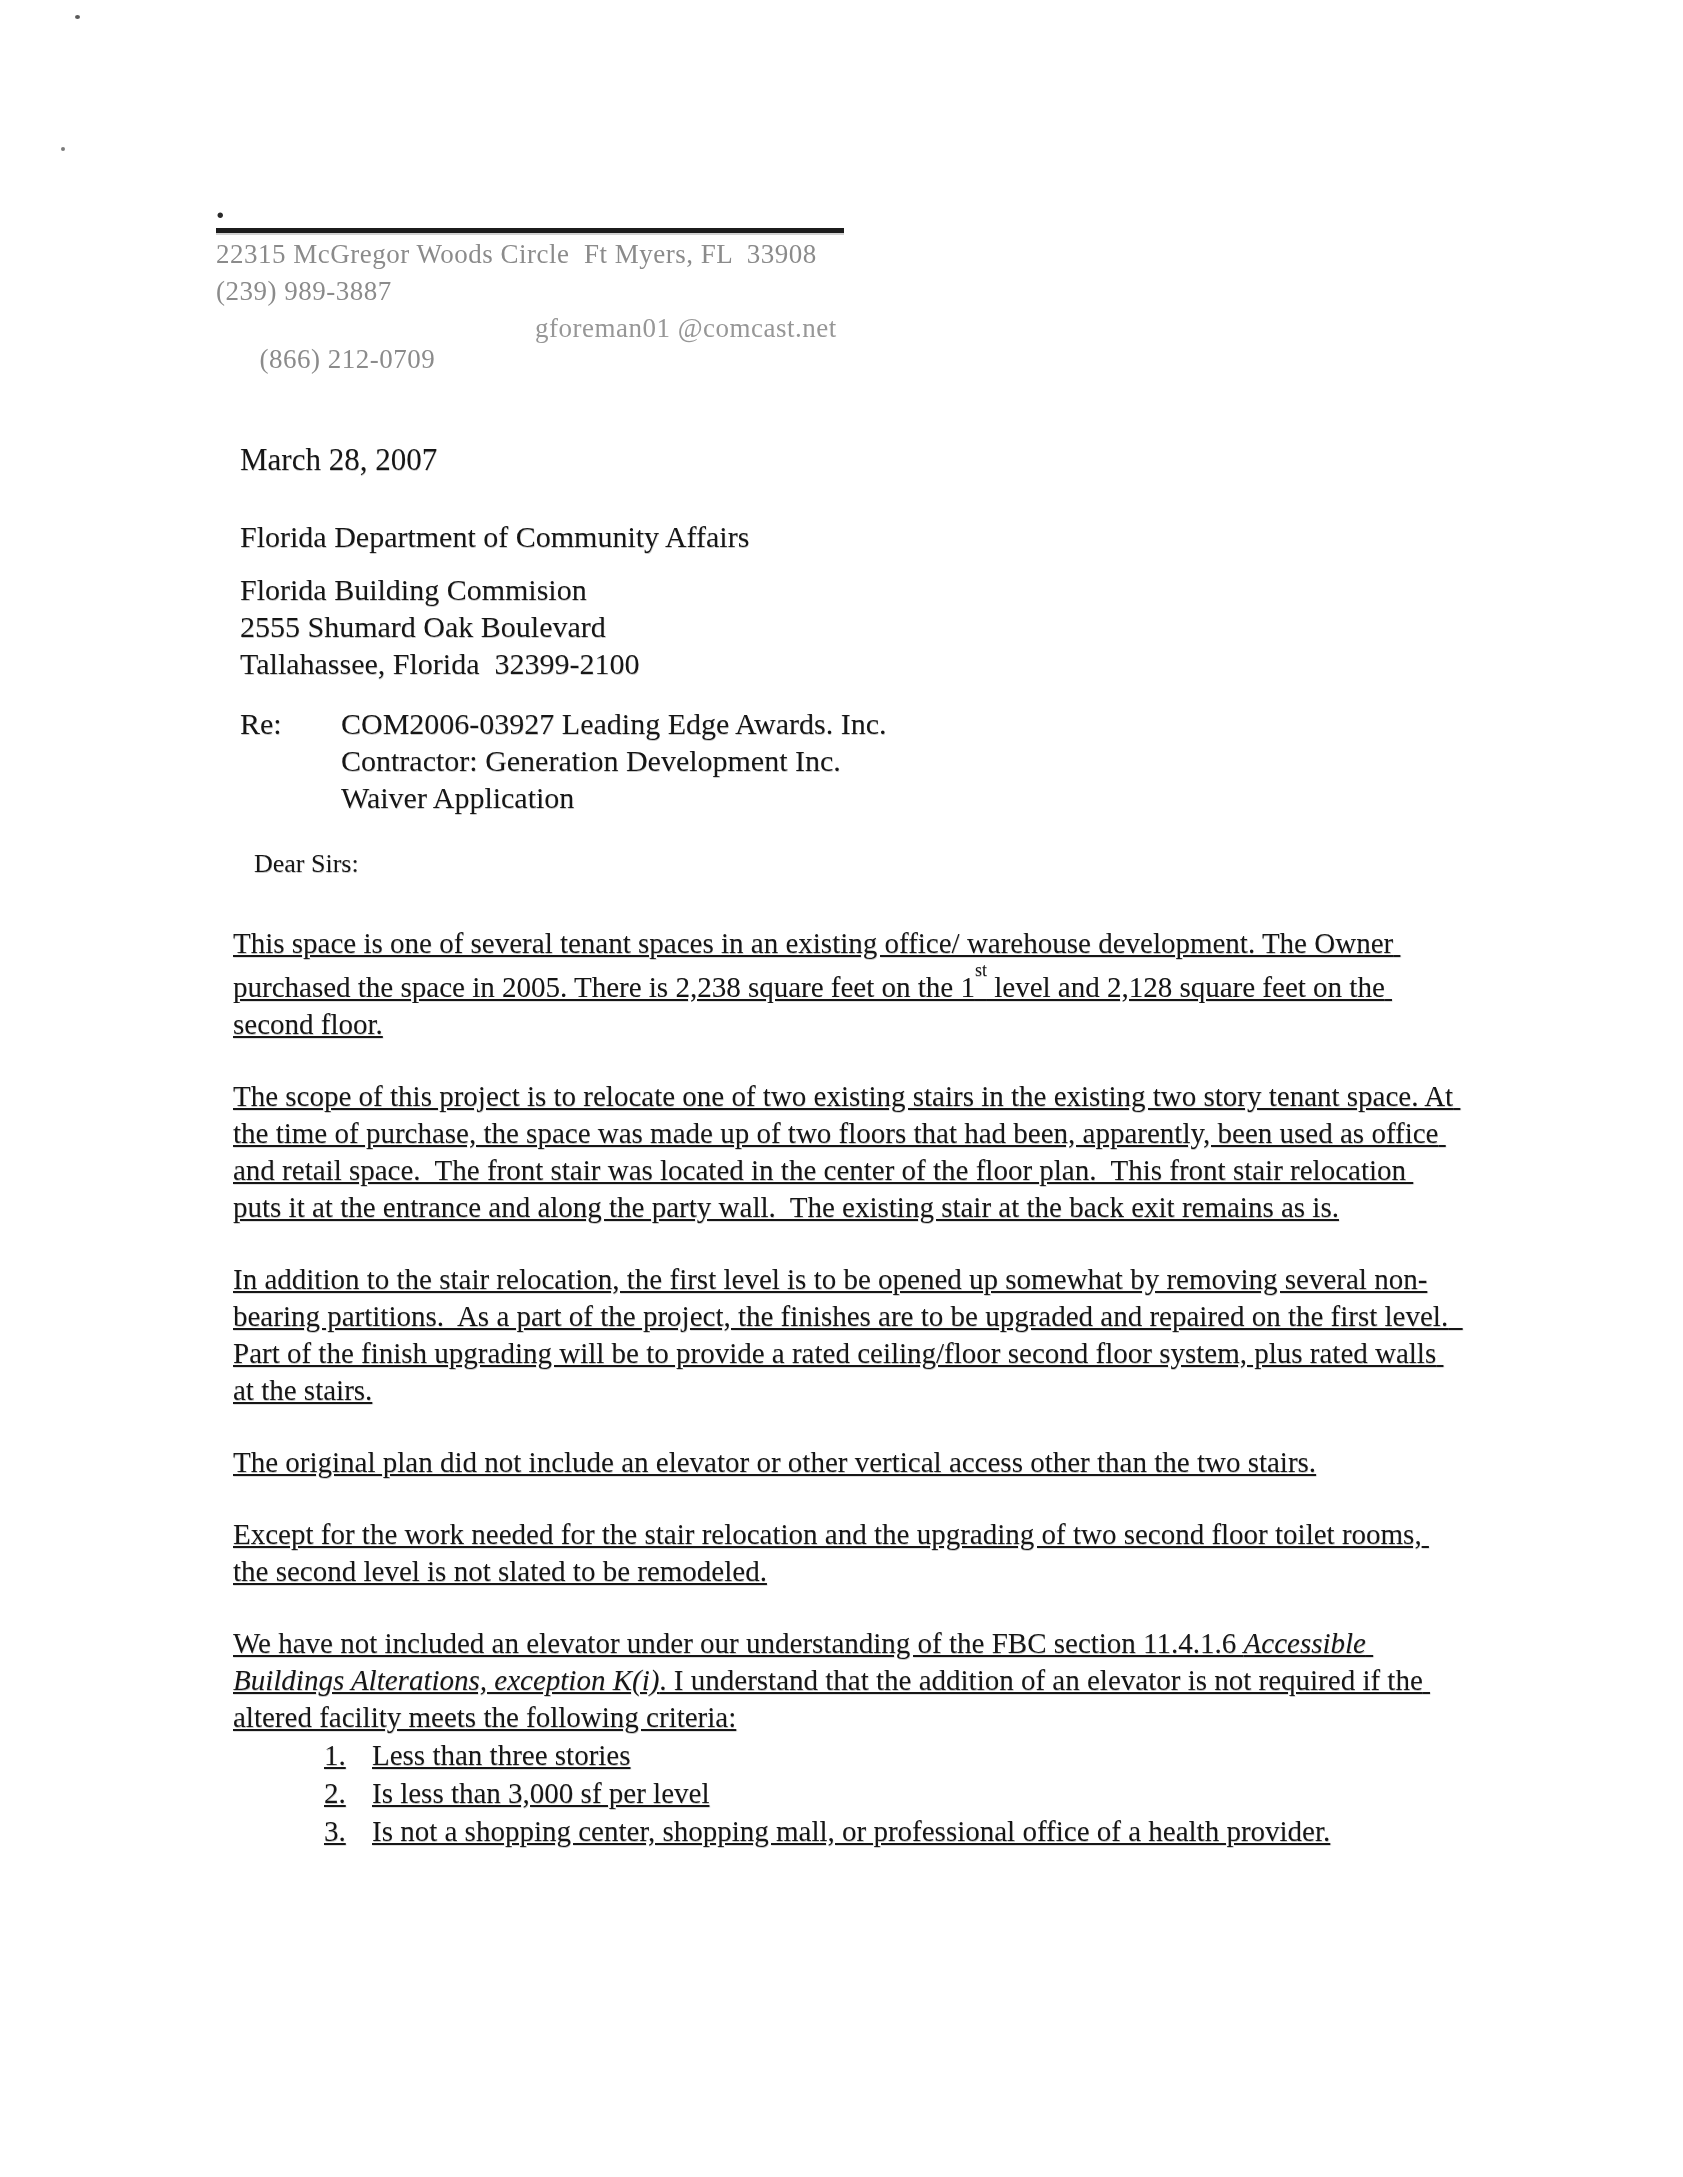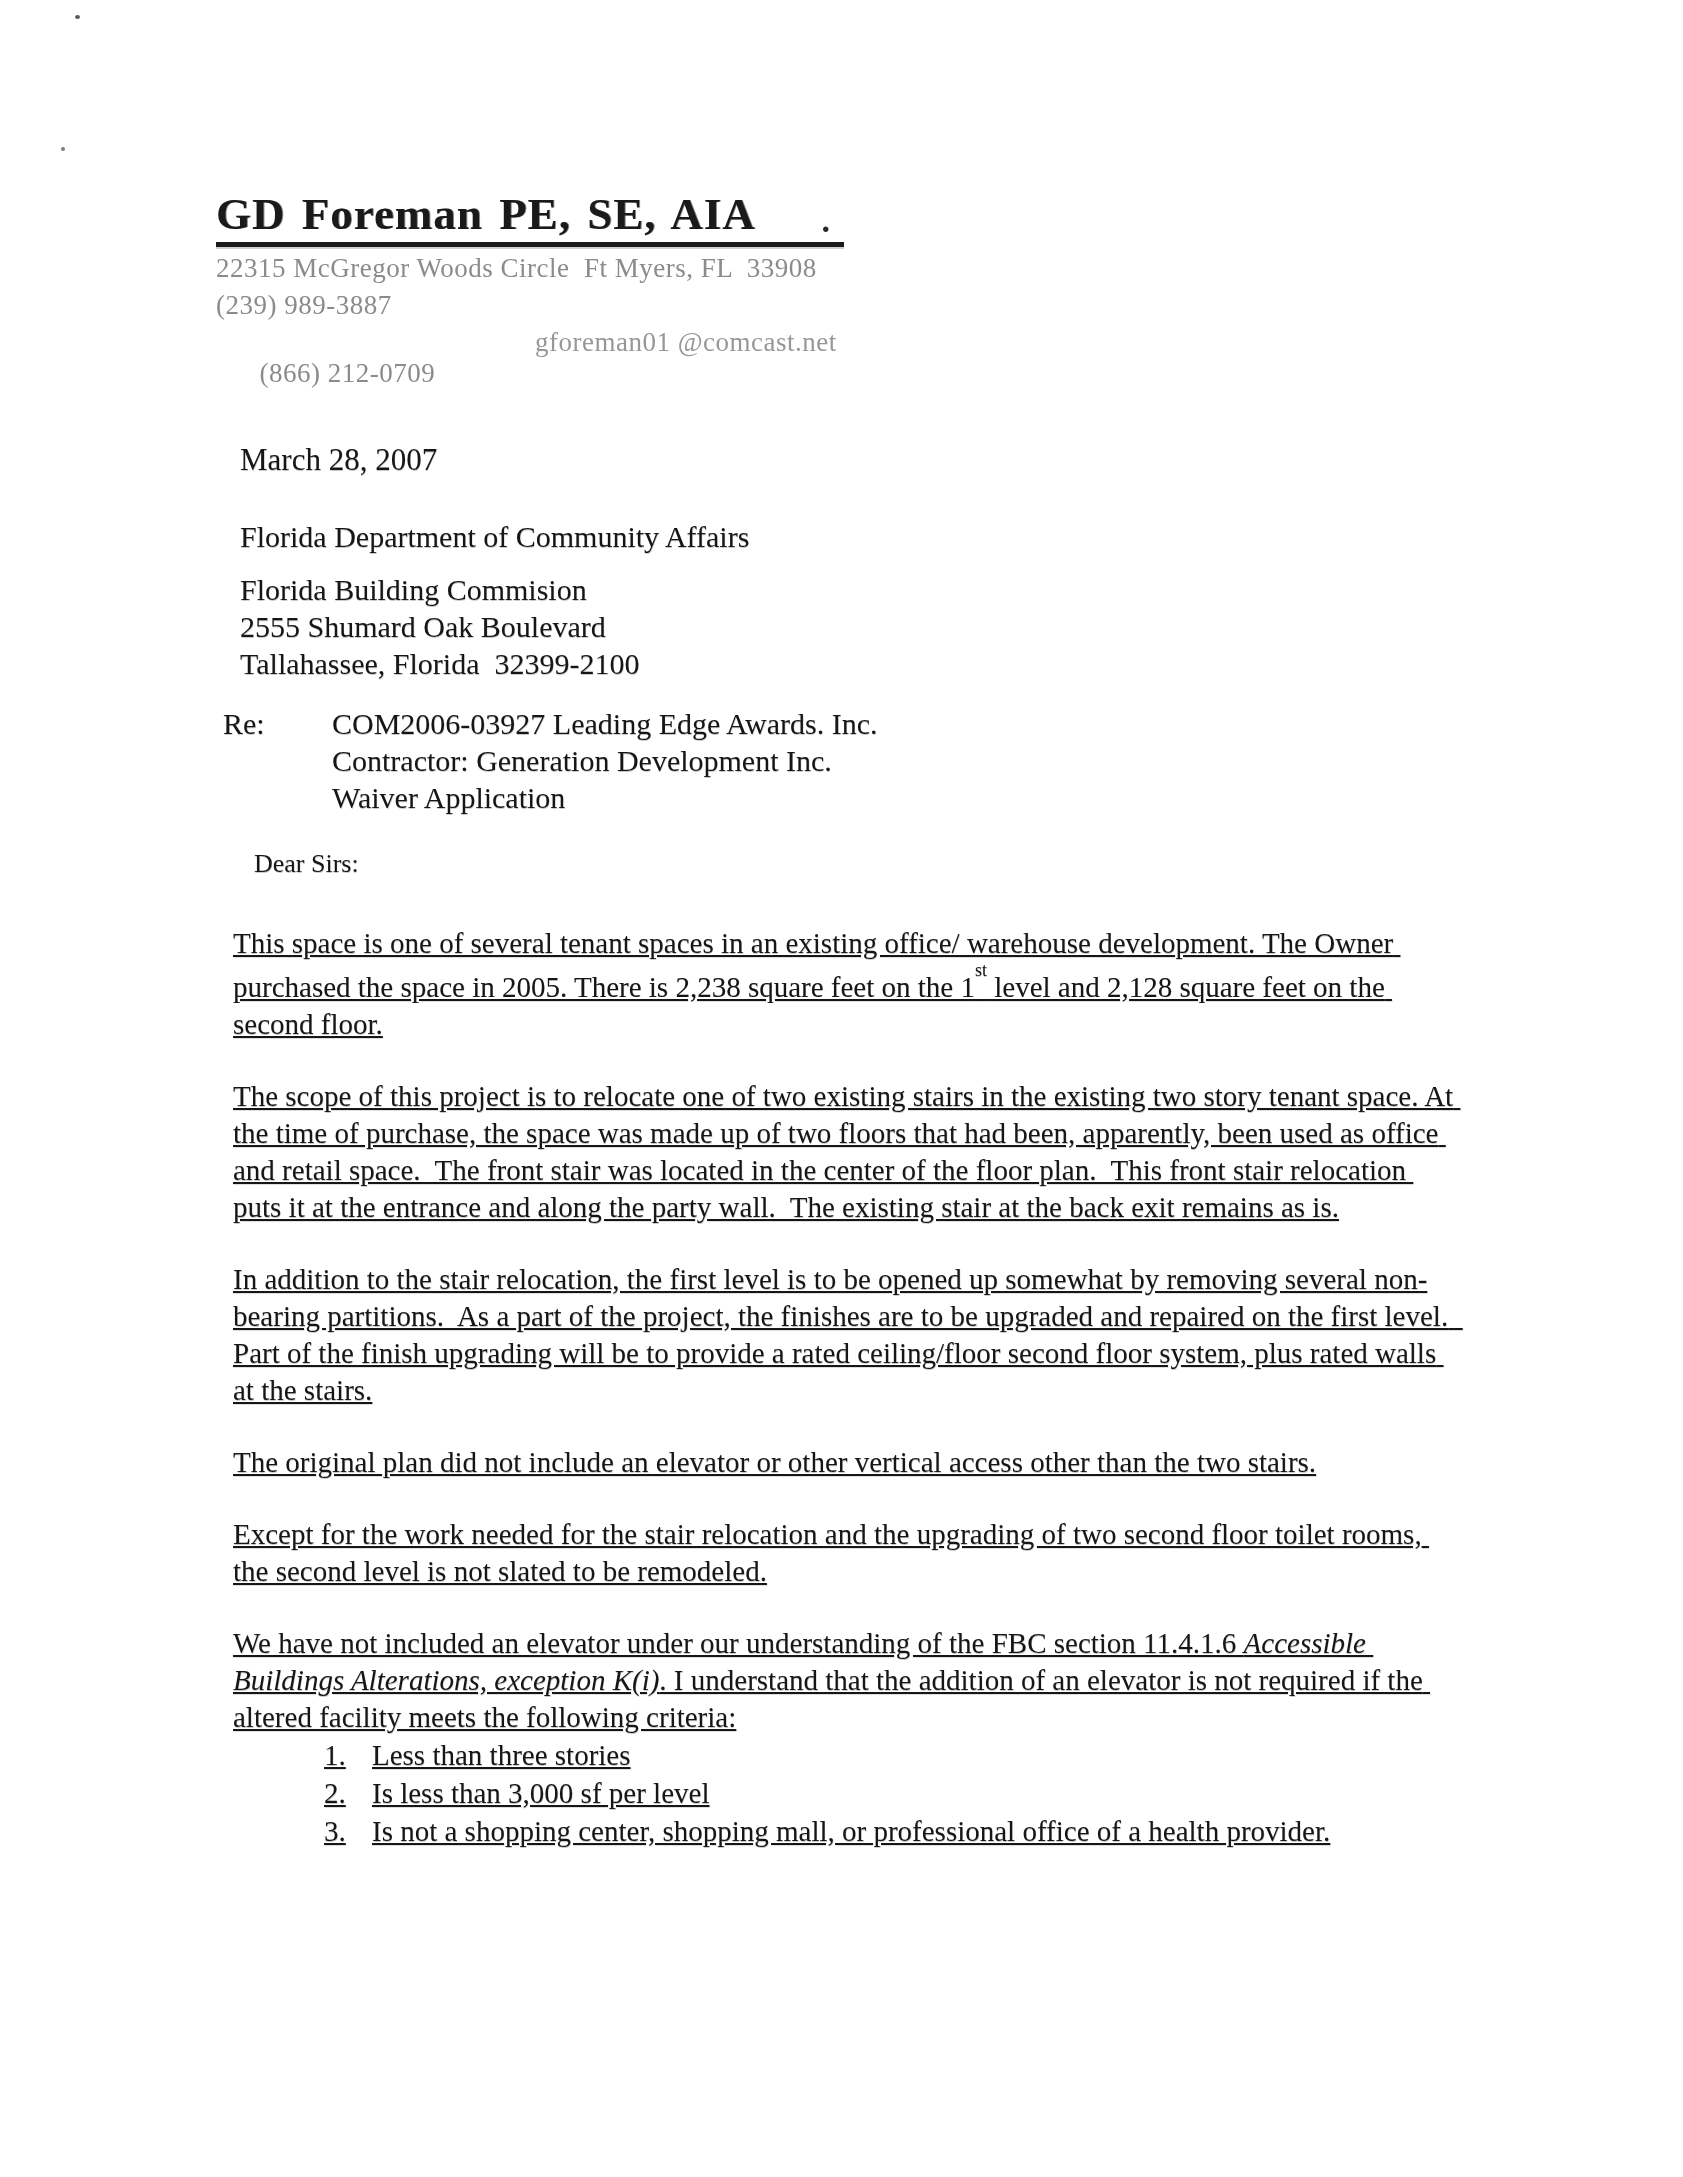--- a/index.html
+++ b/index.html
@@ -41,21 +41,21 @@
     filter: blur(0.5px);
     white-space: pre;
   }
   .lh-row { position: relative; height: 36px; }
   .lh-email { position: absolute; left: 319px; top: 0; color: #979797; }
 
   
   .scan { text-shadow: 0.4px 0.6px 0 rgba(10,10,10,0.22); }
   .date-line { position: absolute; left: 240px; top: 442px; font-size: 31px; }
   .recipient { position: absolute; left: 240px; top: 518px; font-size: 30px; line-height: 37px; }
-  .re-block { position: absolute; left: 223px; top: 705px; font-size: 30px; line-height: 37px; display: flex; gap: 8px; }
+  .re-block { position: absolute; left: 240px; top: 705px; font-size: 30px; line-height: 37px; display: flex; }
   .re-label { width: 101px; flex-shrink: 0; }
   .salutation { position: absolute; left: 254px; top: 849px; font-size: 26px; }
 
   .body-text {
     position: absolute; left: 233px; top: 925px; width: 1223px;
     font-size: 29px; line-height: 37px; text-decoration: underline;
   }
   .para { margin: 0 0 35px 0; white-space: pre-wrap; }
   .para sup.ord { font-size: 0.62em; position: relative; top: -0.55em; }
   .italic-seg { font-style: italic; }
@@ -68,21 +68,20 @@
 </head>
 <body>
 
 <div class="page">
 
   <div class="speck speck-1"></div>
   <div class="speck speck-2"></div>
 
   <div class="letterhead">
     <div class="lh-titlebar">
-      <span class="lh-title">GD Foreman PE, SE, AIA</span>
       <span class="lh-period">.</span>
     </div>
     <div class="lh-line">22315 McGregor Woods Circle  Ft Myers, FL  33908</div>
     <div class="lh-line">(239) 989-3887</div>
     <div class="lh-line lh-row">
       <span>(866) 212-0709</span>
       <span class="lh-email">gforeman01 @comcast.net</span>
     </div>
   </div>
 

